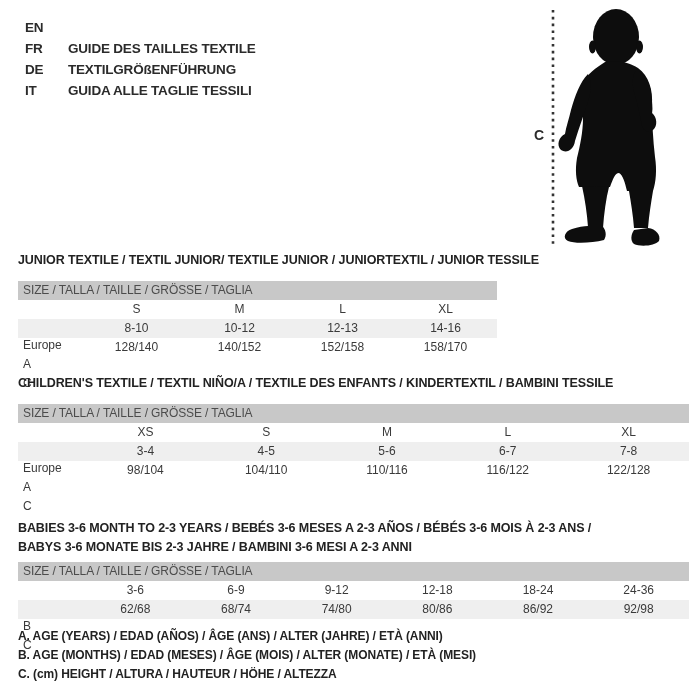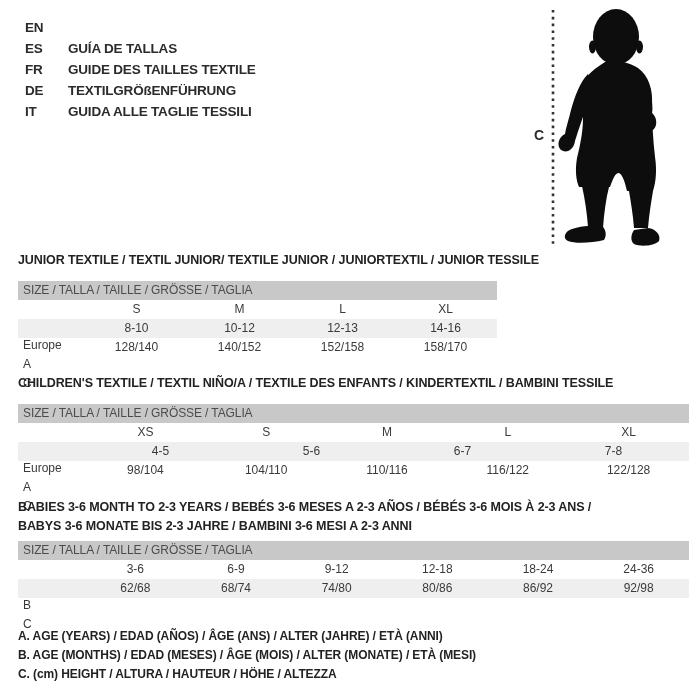--- a/index.html
+++ b/index.html
@@ -14,21 +14,21 @@
 
   
   .figure{position:absolute;left:530px;top:0;width:170px;height:260px;}
   .figure svg{display:block;}
   .figure text{font-family:"Liberation Sans",sans-serif;font-weight:bold;font-size:14px;fill:#2b2b2b;}
 
   
   .sec{position:absolute;left:18px;}
   #sec1{top:251px;width:479px;}
   #sec2{top:374px;width:671px;}
-  #sec3{top:498px;width:671px;}
+  #sec3{top:519px;width:671px;}
   .sec-title{font-weight:bold;font-size:12.5px;color:#222;line-height:19px;letter-spacing:-0.1px;white-space:nowrap;}
   #sec1 .title-block,#sec2 .title-block{margin-bottom:11px;}
   #sec3 .title-block{margin-bottom:5px;}
   .size-bar{height:19px;line-height:19px;background:#c8c8c8;color:#4c4c4c;
             font-size:12px;padding-left:5px;letter-spacing:-0.1px;}
   .trow{display:flex;height:19px;line-height:19px;font-size:12px;color:#3a3a3a;}
   .trow.shaded{background:#efefef;}
   .rlabel{flex:0 0 62px;padding-left:5px;margin-top:36px;}
   .cell{flex:1;text-align:center;}
 
@@ -37,24 +37,20 @@
              color:#222;line-height:19px;letter-spacing:-0.1px;}
 </style>
 </head>
 <body>
 
 <div class="page">
 
   <div class="langs">
     <div class="lang-row">
       <span class="lang-code">EN</span>
-    </div>
-    <div class="lang-row">
-      <span class="lang-code">ES</span>
-      <span class="lang-label">GUÍA DE TALLAS</span>
     </div>
     <div class="lang-row">
       <span class="lang-code">FR</span>
       <span class="lang-label">GUIDE DES TAILLES TEXTILE</span>
     </div>
     <div class="lang-row">
       <span class="lang-code">DE</span>
       <span class="lang-label">TEXTILGRÖßENFÜHRUNG</span>
     </div>
     <div class="lang-row">
@@ -144,20 +140,21 @@
     <div class="trow">
       <span class="rlabel">Europe</span>
       <span class="cell">XS</span>
       <span class="cell">S</span>
       <span class="cell">M</span>
       <span class="cell">L</span>
       <span class="cell">XL</span>
     </div>
     <div class="trow shaded">
       <span class="rlabel">A</span>
+      <span class="cell">3-4</span>
       <span class="cell">4-5</span>
       <span class="cell">5-6</span>
       <span class="cell">6-7</span>
       <span class="cell">7-8</span>
     </div>
     <div class="trow">
       <span class="rlabel">C</span>
       <span class="cell">98/104</span>
       <span class="cell">104/110</span>
       <span class="cell">110/116</span>

